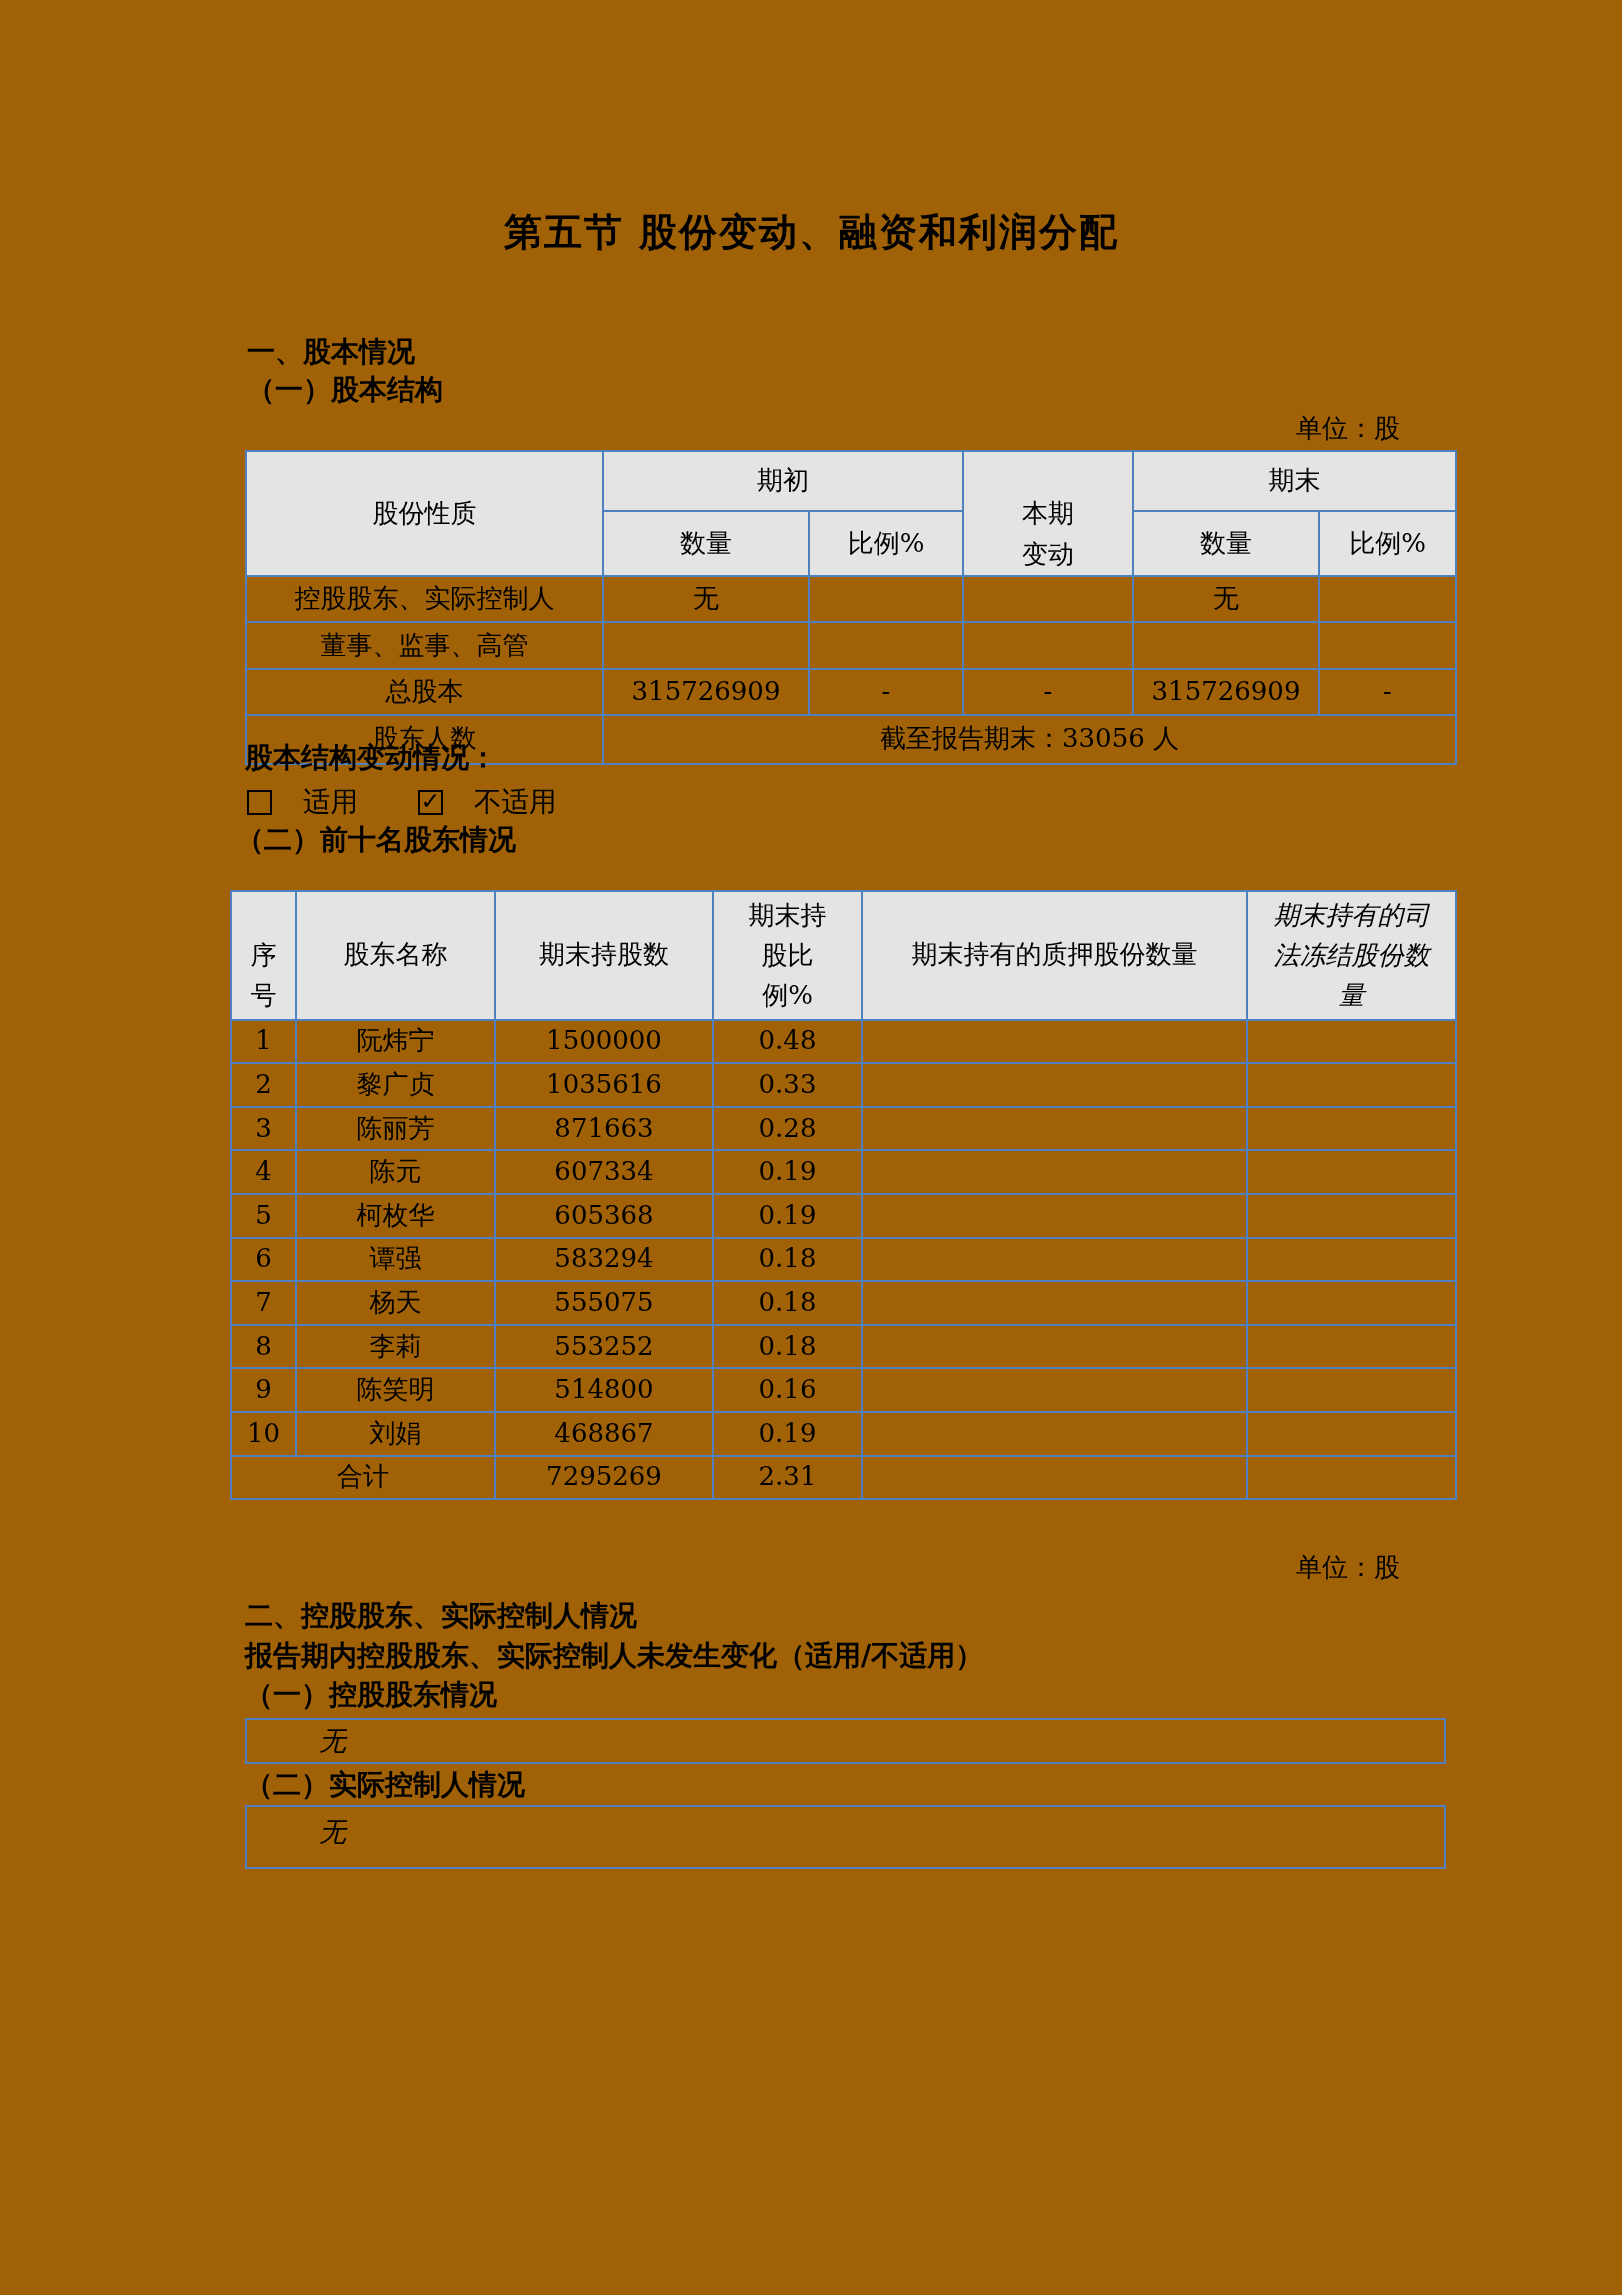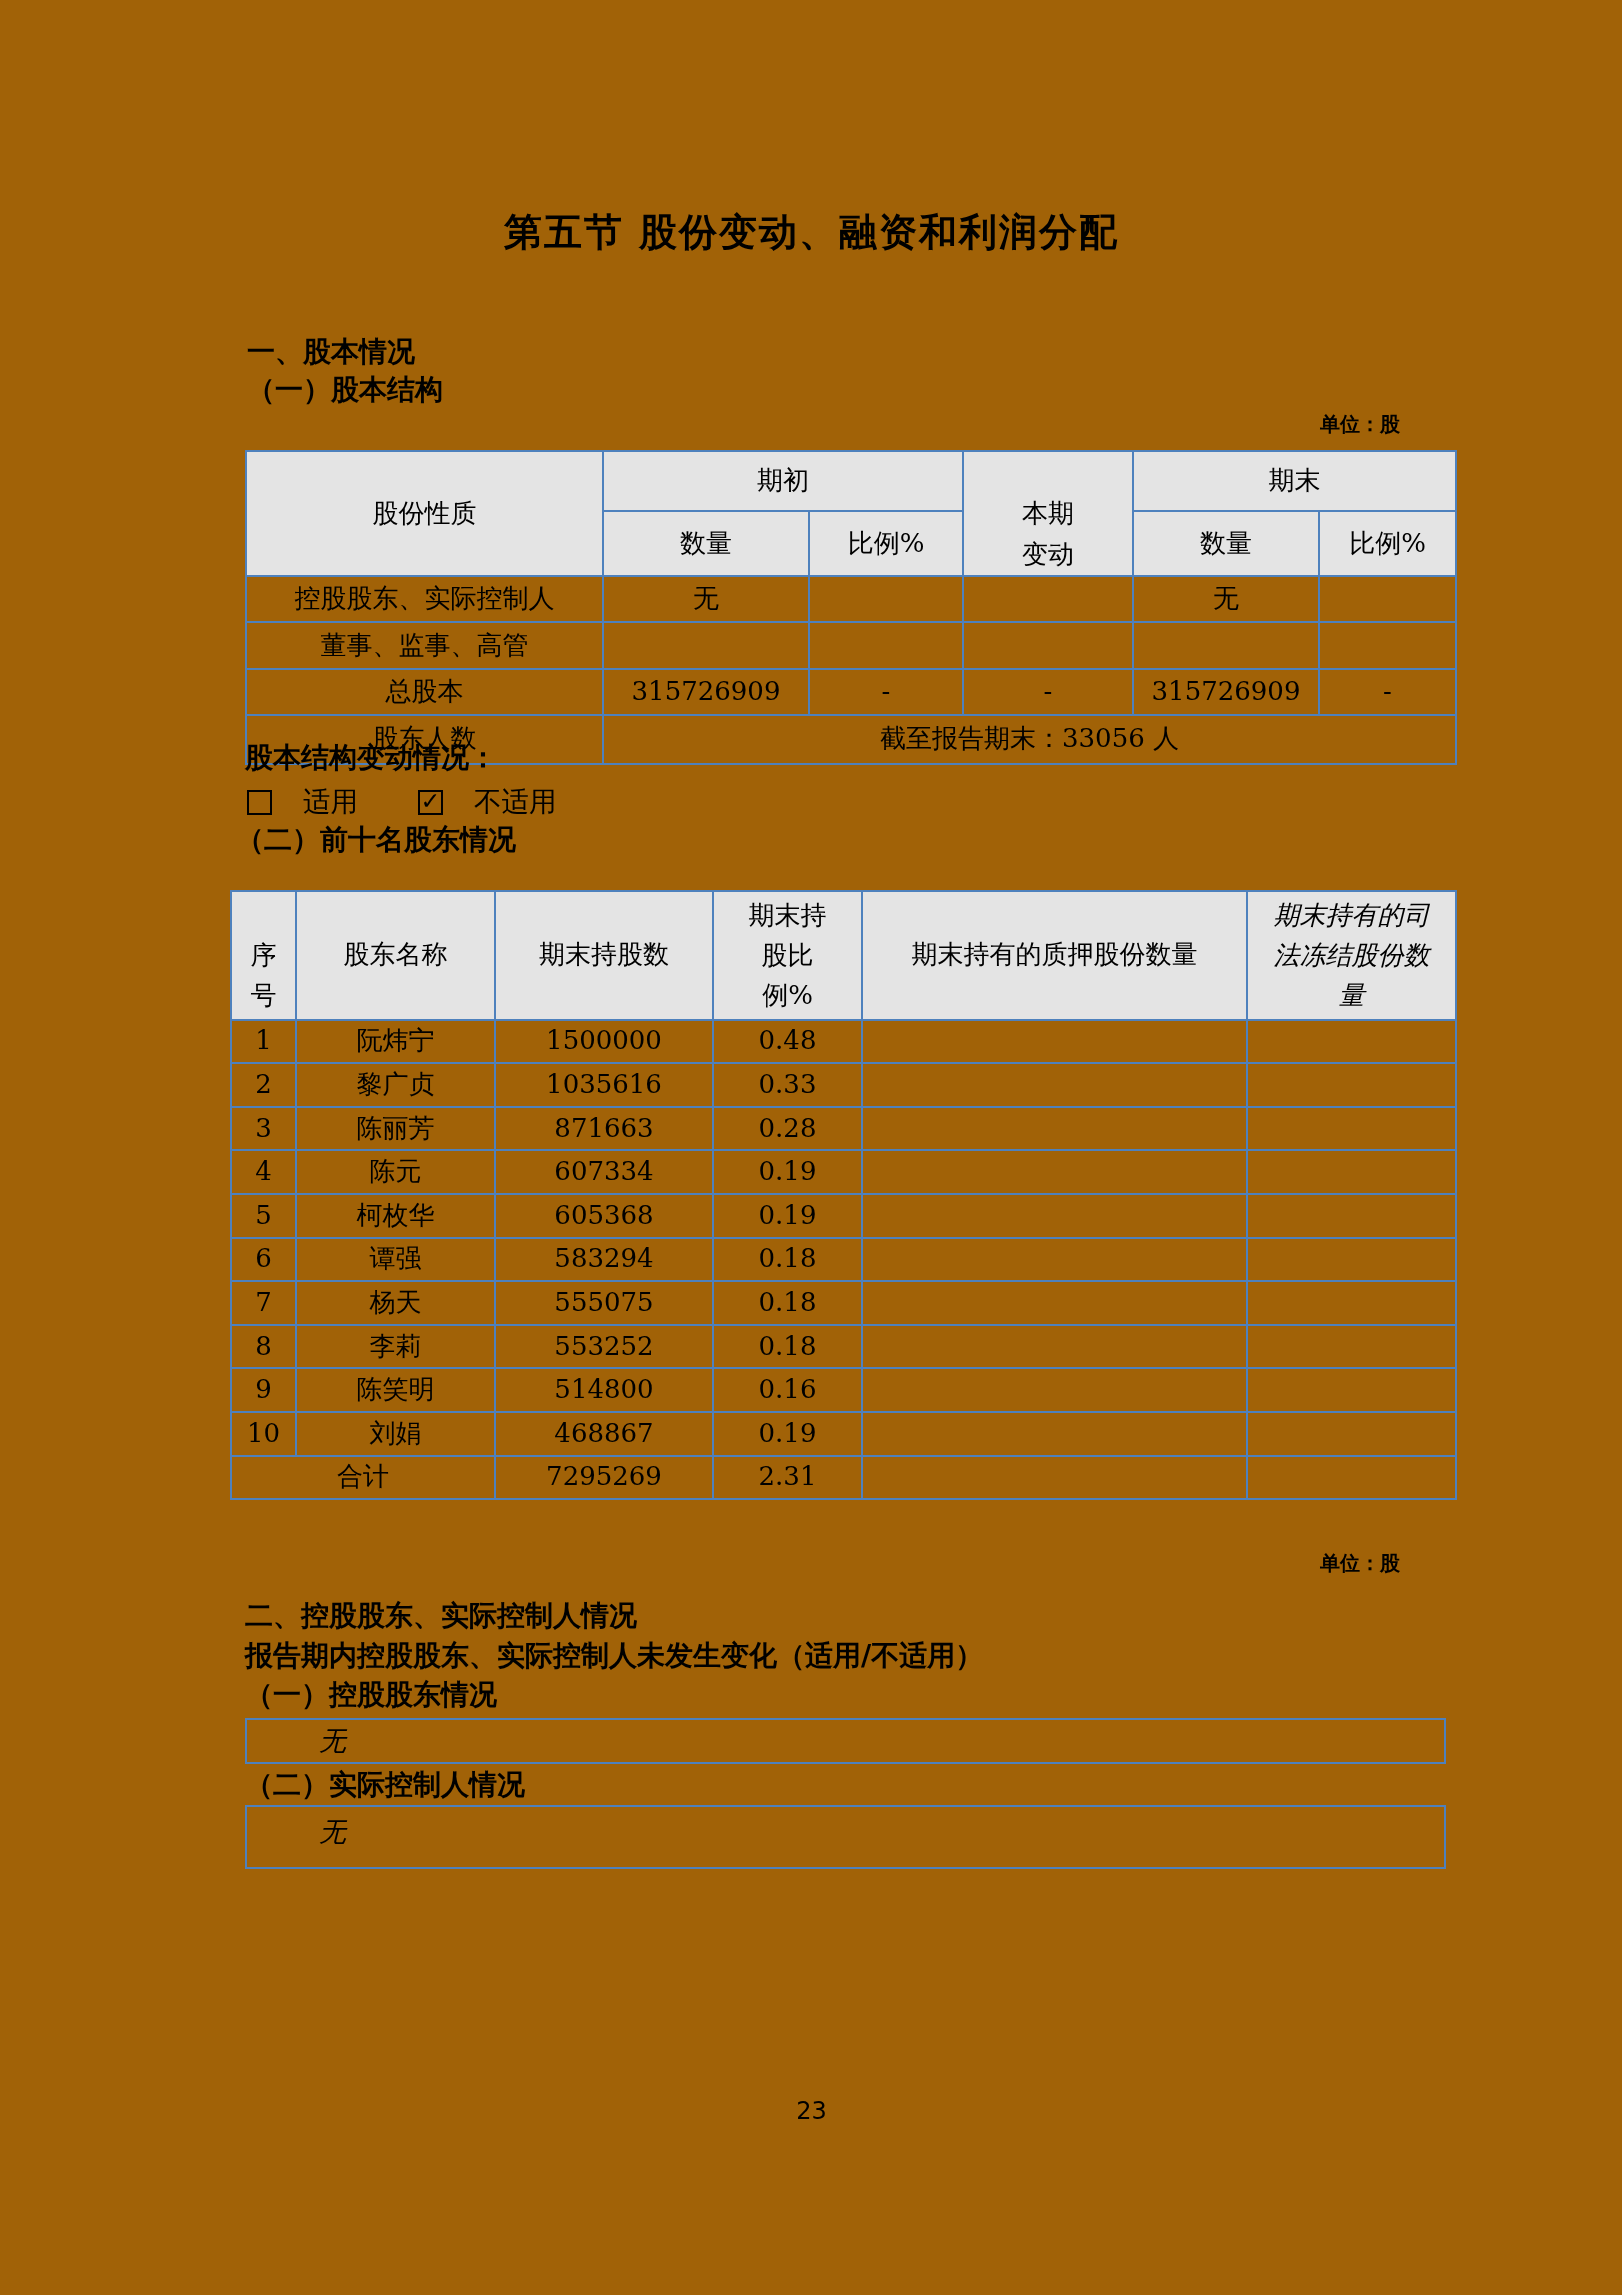--- a/index.html
+++ b/index.html
@@ -24,21 +24,21 @@
     font-weight:bold;font-size:38px;letter-spacing:2px;
     margin:0;
   }
   .heading{
     font-family:"DejaVu Sans","Liberation Sans",sans-serif;
     font-weight:bold;font-size:28px;line-height:1.2;
     white-space:nowrap;
   }
   .unit-line{
     left:245px;width:1155px;text-align:right;
-    font-size:20px;font-weight:700;
+    font-size:26px;font-weight:400;
   }
   table.dtable{
     border-collapse:collapse;table-layout:fixed;
     font-size:26px;
     padding-left:7px;
   }
   table.dtable td{
     border:2px solid var(--blue);
     border-top-width:2.6px;border-bottom-width:2.6px;
     text-align:center;vertical-align:middle;
@@ -277,16 +277,15 @@
   <div class="abs note-box box1" style="left:245px;top:1718px;width:1201px;height:46px;">
     <span class="nb-text">无</span>
   </div>
 
   <div class="abs heading" style="left:245px;top:1768px;">（二）实际控制人情况</div>
 
   <div class="abs note-box box2" style="left:245px;top:1805px;width:1201px;height:64px;">
     <span class="nb-text">无</span>
   </div>
 
-  <div class="abs page-num">23</div>
 
 </div>
 
 
 </body></html>

